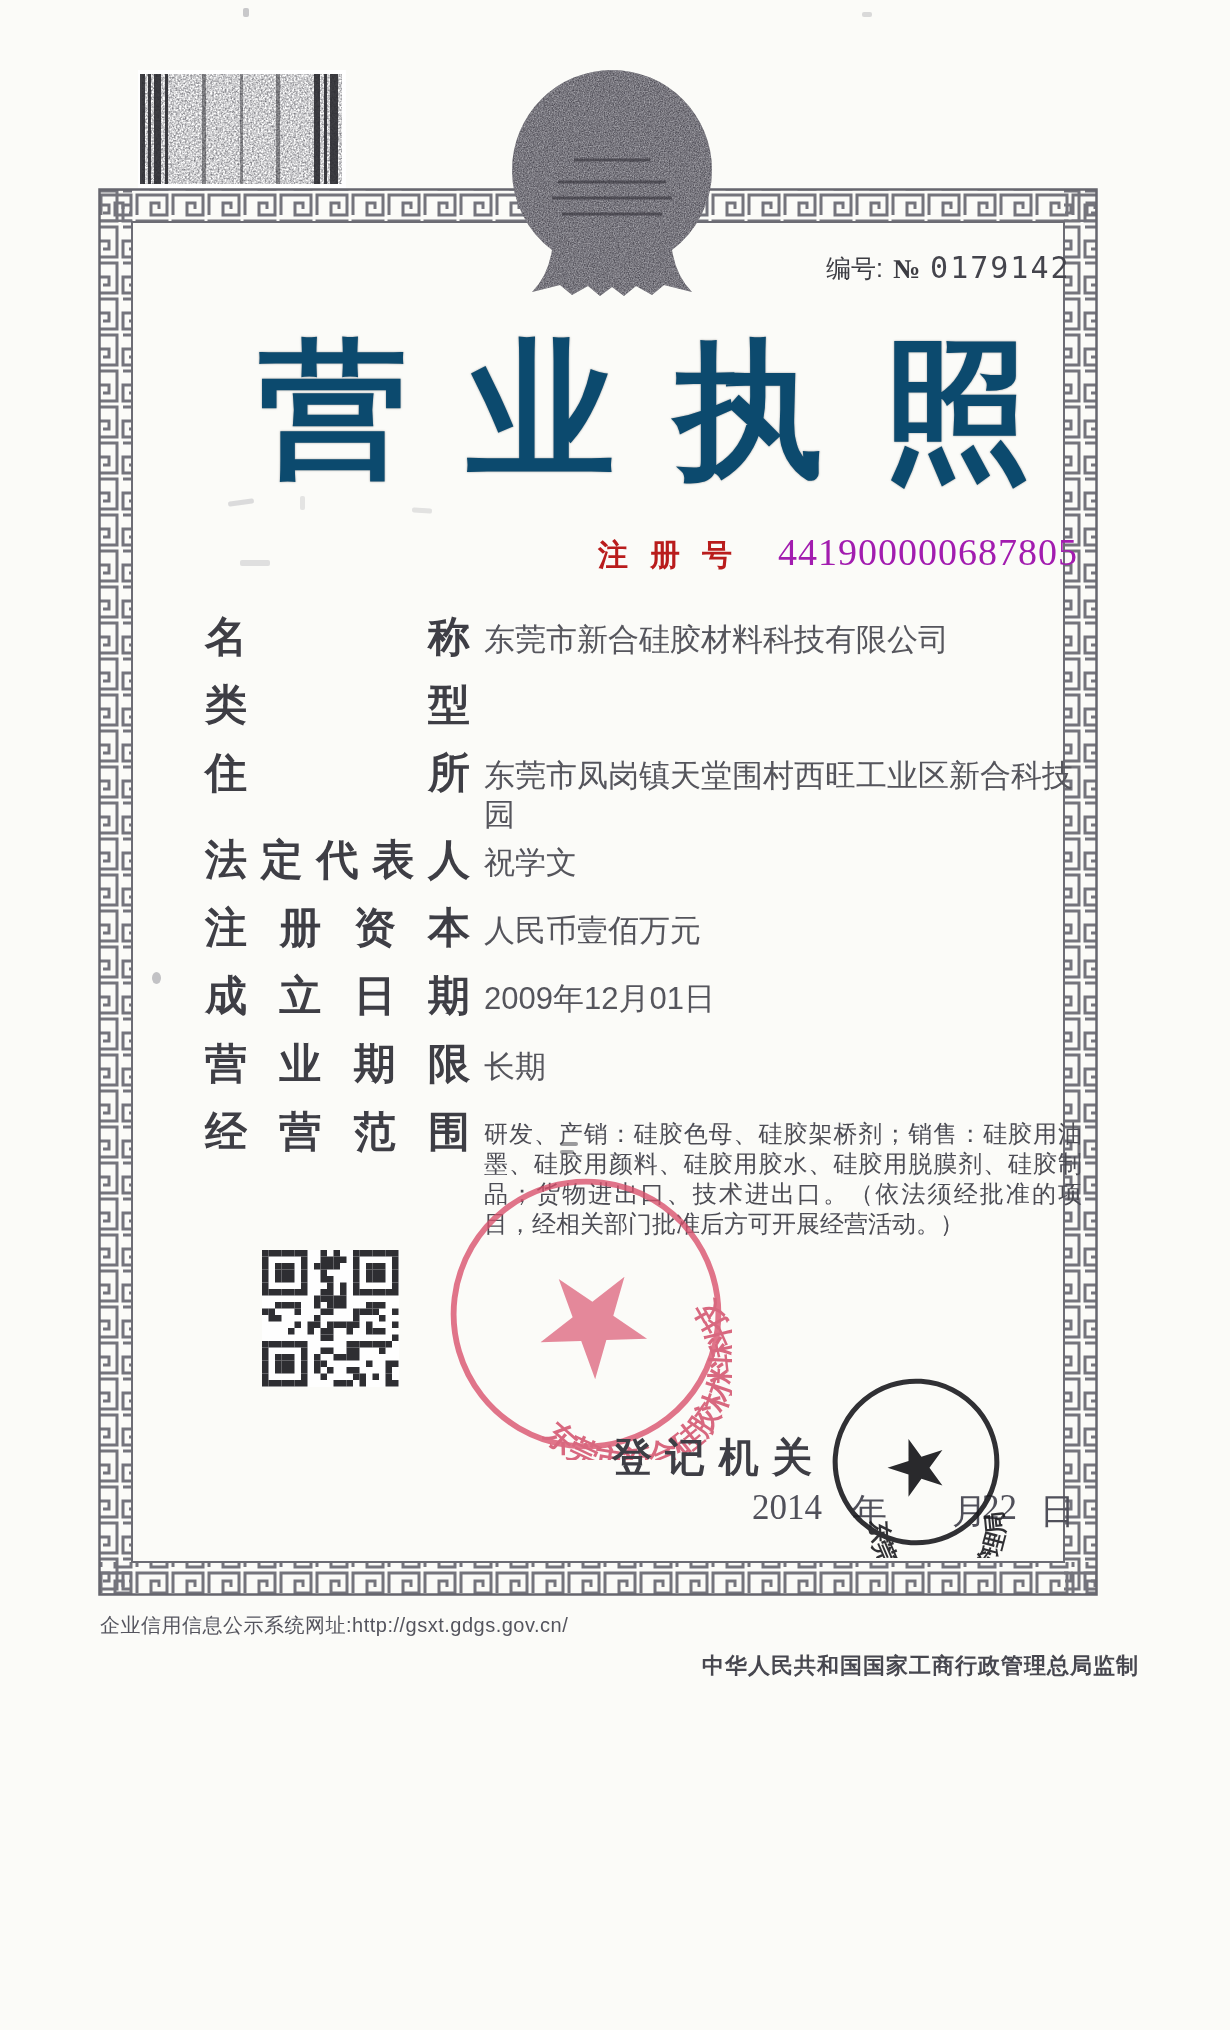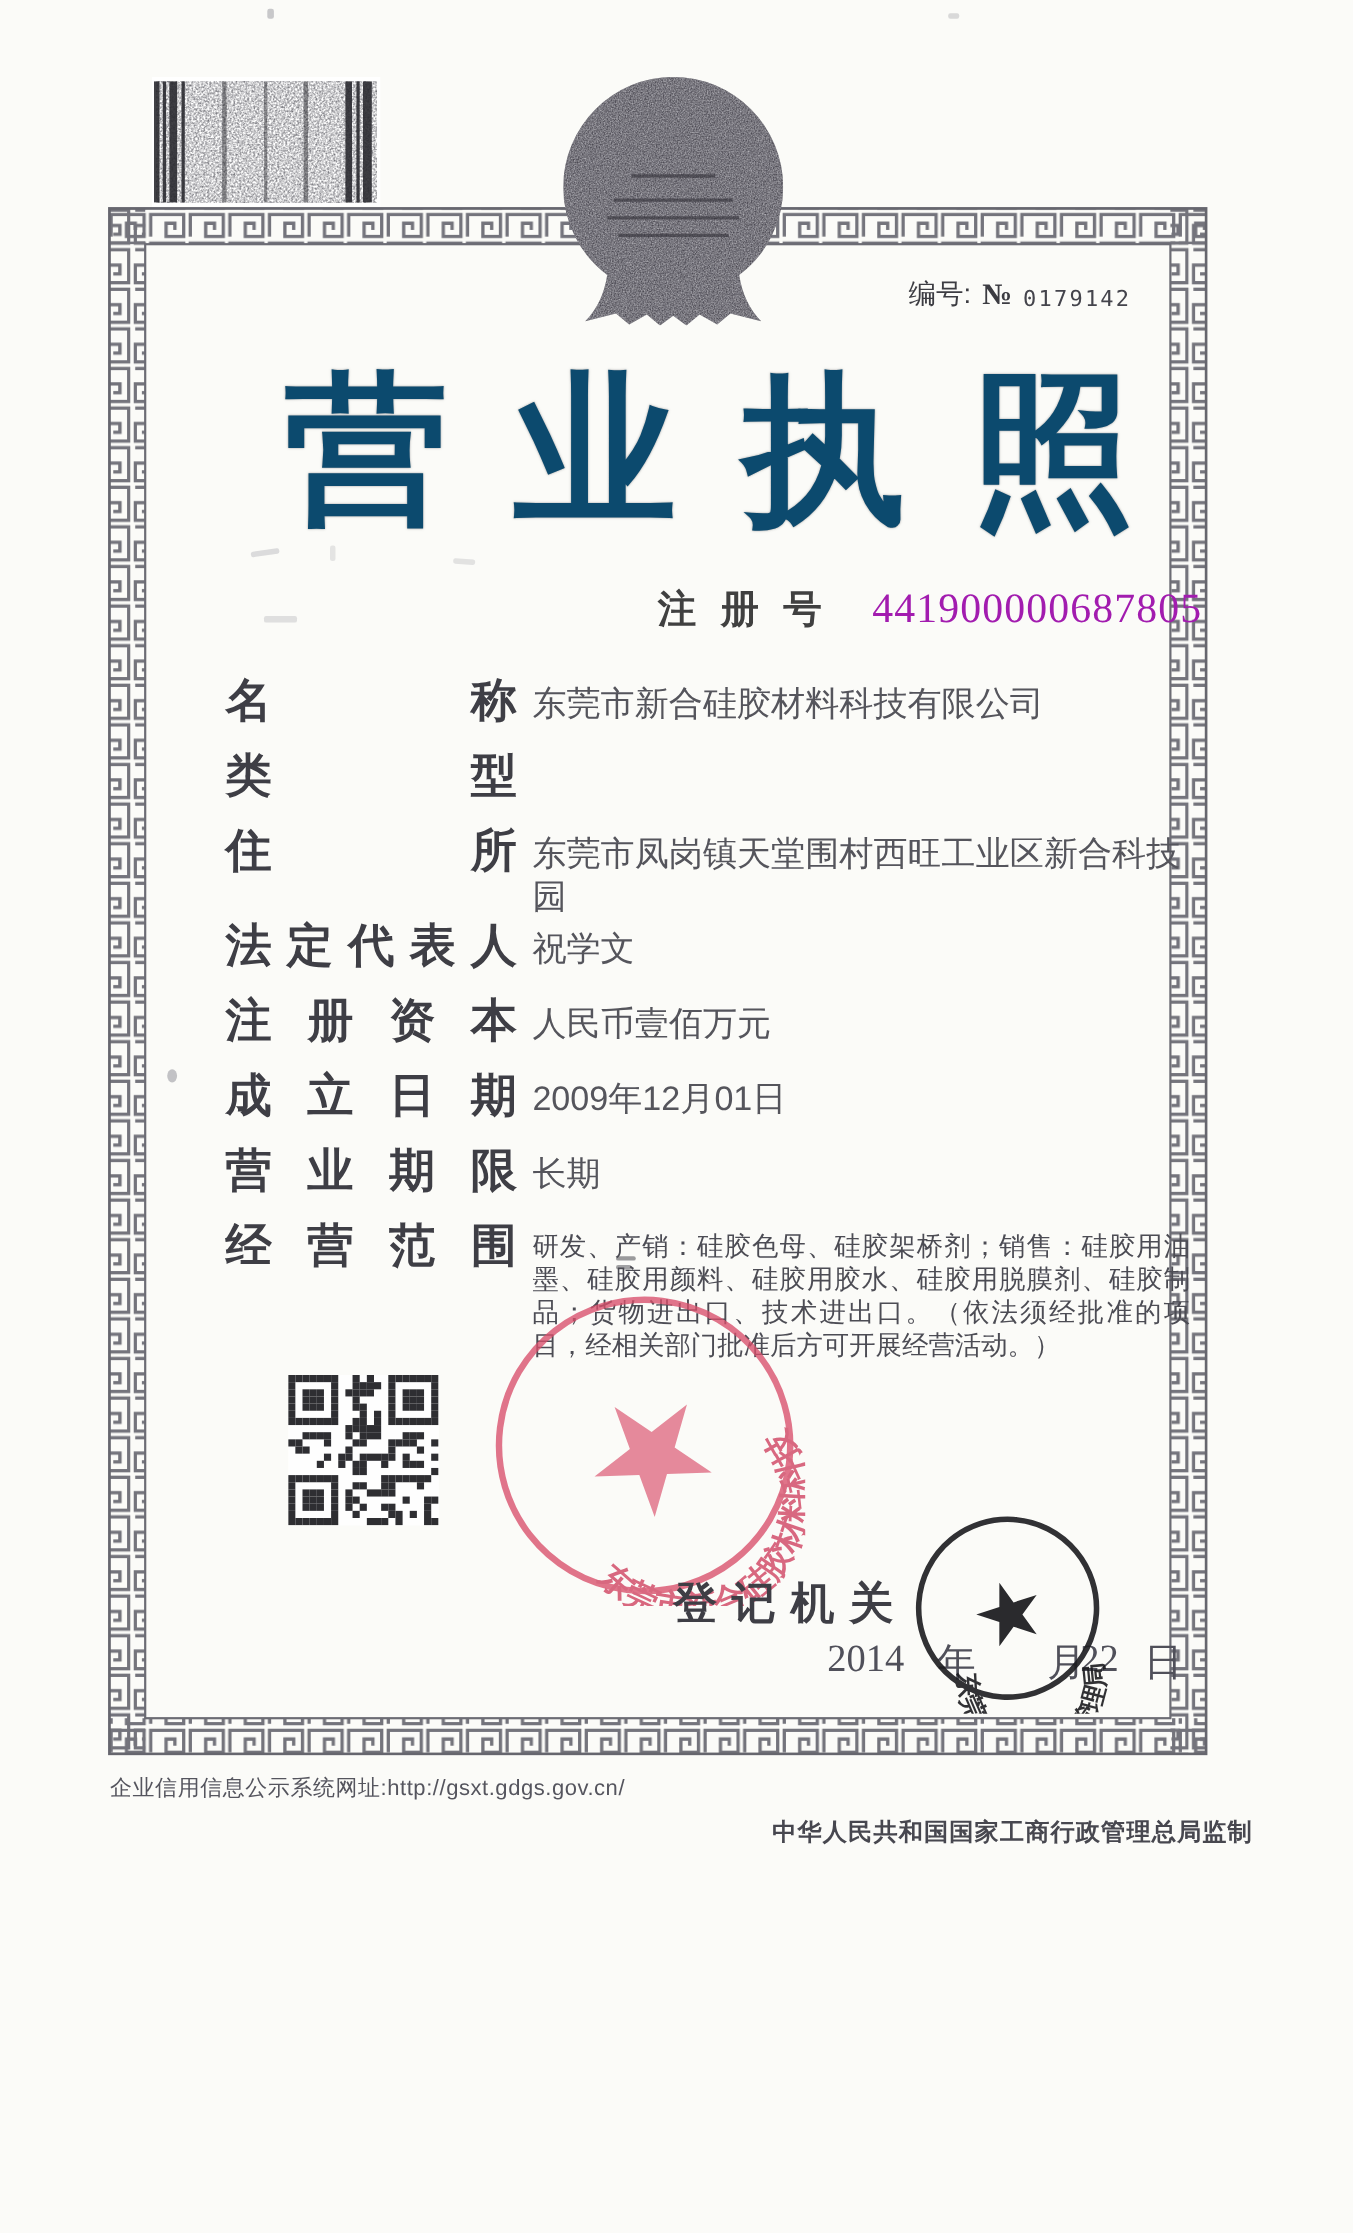--- a/index.html
+++ b/index.html
@@ -9,32 +9,32 @@
     font-family:"Liberation Sans","DejaVu Sans",sans-serif;
     color:#4a4a52;
   }
   .abs{position:absolute;}
   
   #barcode{left:138px;top:70px;}
   #emblem{left:486px;top:64px;}
   #serial{left:826px;top:250px;width:280px;font-size:25px;color:#3c3c42;
           display:flex;align-items:flex-end;gap:10px;white-space:nowrap;}
   #serial .nomark{font-family:"Liberation Serif","DejaVu Serif",serif;font-weight:bold;font-size:27px;}
-  #serial .num{font-family:"DejaVu Sans Mono",monospace;font-size:20px;letter-spacing:2px;color:#44444c;}
+  #serial .num{font-family:"DejaVu Sans Mono",monospace;font-size:30px;letter-spacing:2px;color:#44444c;}
   
   #frame{left:98px;top:188px;}
   
   #title{left:100px;top:330px;width:1030px;text-align:center;
          font-size:148px;font-weight:bold;color:#0c4a6e;
          letter-spacing:60px;padding-left:60px;line-height:1.1;
          font-family:"Liberation Serif","DejaVu Serif",serif;
          text-shadow:0 0 2px rgba(60,60,66,.55);}
   
   #regno{left:598px;top:530px;display:flex;align-items:baseline;white-space:nowrap;}
-  #regno .lbl{font-size:35px;font-weight:600;color:#404040;letter-spacing:22px;}
+  #regno .lbl{font-size:30px;font-weight:600;color:#b91c1c;letter-spacing:22px;}
   #regno .val{font-family:"Liberation Serif","DejaVu Serif",serif;font-size:38px;color:#a21caf;letter-spacing:1px;margin-left:24px;}
   
   #fields{left:205px;top:612px;width:890px;}
   .row{display:flex;align-items:flex-start;min-height:68px;}
   .row .lbl{width:265px;flex:0 0 265px;font-size:42px;font-weight:600;color:#3e3e45;line-height:1.2;}
   .row .val{margin-left:14px;font-size:31px;color:#55555c;padding-top:9px;line-height:1.25;}
   .row.scope .val{font-size:24px;width:598px;line-height:30px;text-align:justify;padding-top:12px;color:#4c4c54;font-weight:500;}
   .js-spread{display:flex;justify-content:space-between;}
   
   #qr{left:262px;top:1250px;opacity:.92;}

